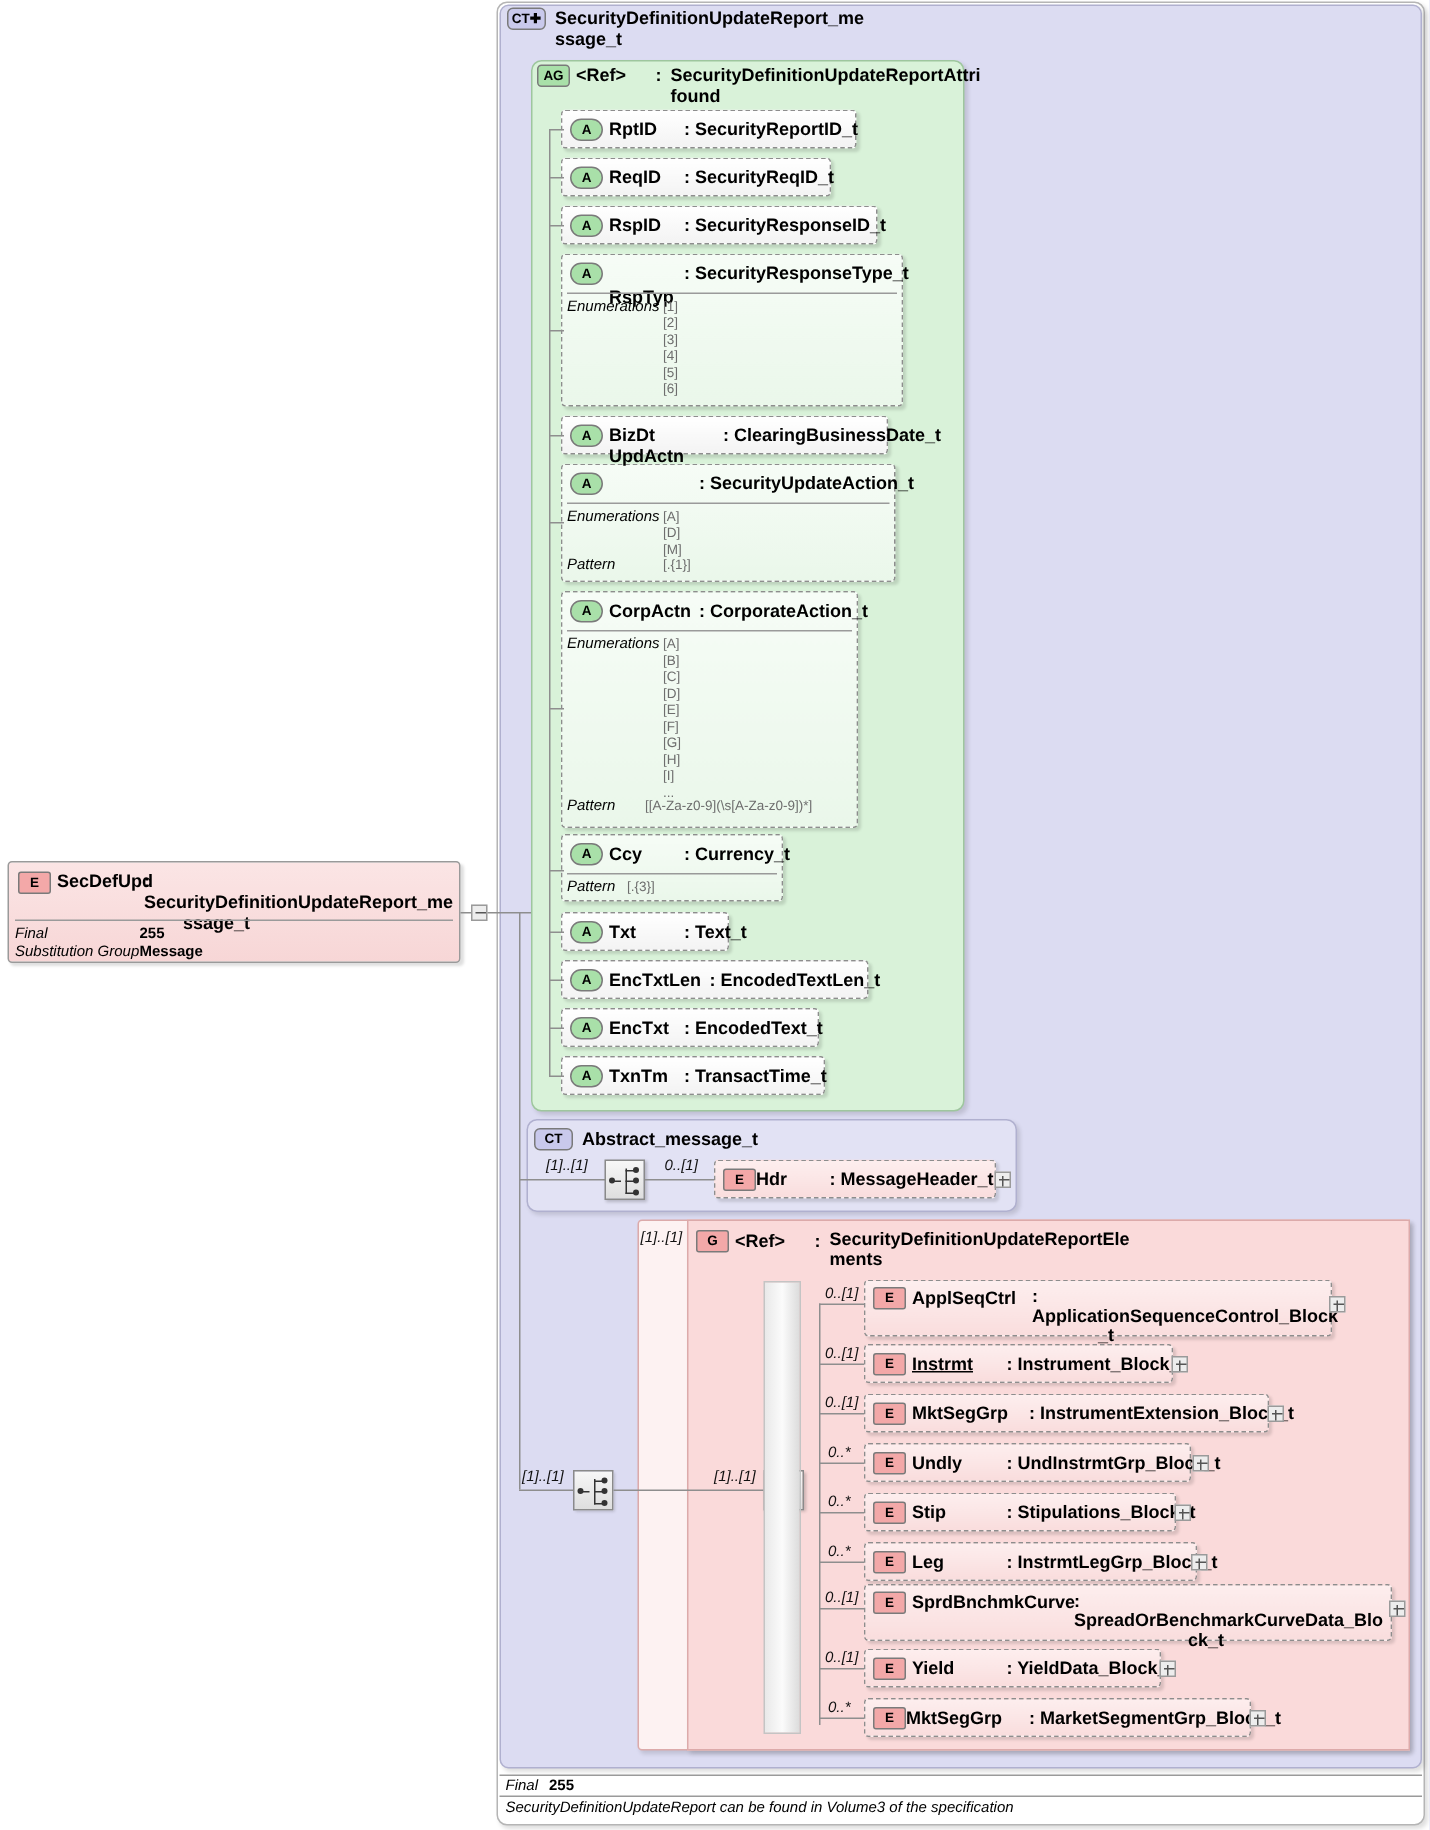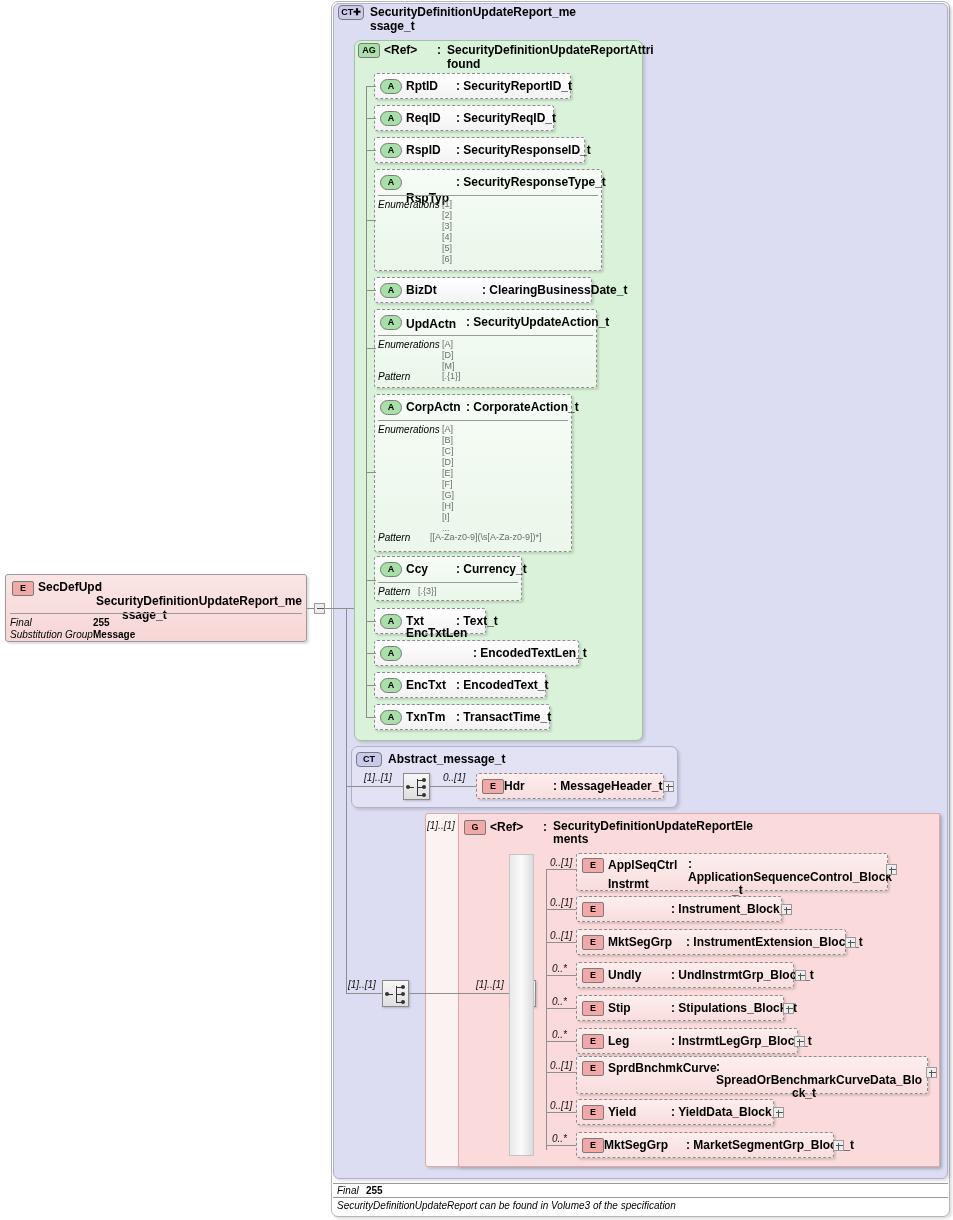--- a/index.html
+++ b/index.html
@@ -160,21 +160,21 @@
 
 <div class="nodebox dashed-attr" style="left:374px; top:277px; width:218px; height:26px;"></div>
 <div class="line-h" style="left:366px; top:290px; width:10px;"></div>
 <div class="chip chip-A" style="left:380px; top:283px;">A</div>
 <div class="nm" style="left:406px; top:283px;">BizDt</div>
 <div class="nm" style="left:482px; top:283px;">: <span>ClearingBusinessDate_t</span></div>
 
 <div class="nodebox dashed-attr" style="left:374px; top:309px; width:223px; height:79px; background:linear-gradient(to bottom,#f6fcf6,#eaf7ea);"></div>
 <div class="line-h" style="left:366px; top:348px; width:10px;"></div>
 <div class="chip chip-A" style="left:380px; top:315px;">A</div>
-<div class="nm" style="left:406px; top:317px;">UpdActn</div>
+<div class="nm" style="left:406px; top:297px;">UpdActn</div>
 <div class="nm" style="left:466px; top:315px;">: <span>SecurityUpdateAction_t</span></div>
 <div class="hr" style="left:378px; top:335px; width:215px;"></div>
 <div class="enum-label" style="left:378px; top:339px;">Enumerations</div>
 <div class="enum-val" style="left:442px; top:339px;">[A]</div>
 <div class="enum-val" style="left:442px; top:350px;">[D]</div>
 <div class="enum-val" style="left:442px; top:361px;">[M]</div>
 <div class="enum-label" style="left:378px; top:371px;">Pattern</div>
 <div class="enum-val" style="left:442px; top:371px;">[.{1}]</div>
 
 <div class="nodebox dashed-attr" style="left:374px; top:394px; width:198px; height:158px; background:linear-gradient(to bottom,#f6fcf6,#eaf7ea);"></div>
@@ -208,21 +208,21 @@
 
 <div class="nodebox dashed-attr" style="left:374px; top:608px; width:112px; height:26px;"></div>
 <div class="line-h" style="left:366px; top:621px; width:10px;"></div>
 <div class="chip chip-A" style="left:380px; top:614px;">A</div>
 <div class="nm" style="left:406px; top:614px;">Txt</div>
 <div class="nm" style="left:456px; top:614px;">: <span>Text_t</span></div>
 
 <div class="nodebox dashed-attr" style="left:374px; top:640px; width:205px; height:26px;"></div>
 <div class="line-h" style="left:366px; top:653px; width:10px;"></div>
 <div class="chip chip-A" style="left:380px; top:646px;">A</div>
-<div class="nm" style="left:406px; top:626px;">EncTxtLen</div>
+<div class="nm" style="left:406px; top:646px;">EncTxtLen</div>
 <div class="nm" style="left:473px; top:646px;">: <span>EncodedTextLen_t</span></div>
 
 <div class="nodebox dashed-attr" style="left:374px; top:672px; width:172px; height:26px;"></div>
 <div class="line-h" style="left:366px; top:685px; width:10px;"></div>
 <div class="chip chip-A" style="left:380px; top:678px;">A</div>
 <div class="nm" style="left:406px; top:678px;">EncTxt</div>
 <div class="nm" style="left:456px; top:678px;">: <span>EncodedText_t</span></div>
 
 <div class="nodebox dashed-attr" style="left:374px; top:704px; width:176px; height:26px;"></div>
 <div class="line-h" style="left:366px; top:717px; width:10px;"></div>
@@ -320,21 +320,21 @@
 <div class="card" style="left:550px; top:857px;">0..[1]</div>
 <div class="chip chip-E" style="left:582px; top:858px;">E</div>
 <div class="nm" style="left:608px; top:858px;">ApplSeqCtrl</div>
 <div class="ty" style="left:688px; top:858px; width:196px; line-height:13px;">: <span>ApplicationSequenceControl_Block</span><br><span style="padding-left:44px;">_t</span></div>
 <div class="plusbox plus" style="left:886px; top:864px;"></div>
 
 <div class="nodebox dashed-el" style="left:576px; top:896px; width:206px; height:26px;"></div>
 <div class="line-h" style="left:546px; top:909px; width:30px;"></div>
 <div class="card" style="left:550px; top:897px;">0..[1]</div>
 <div class="chip chip-E" style="left:582px; top:902px;">E</div>
-<div class="nm" style="left:608px; top:877px;">Instrmt</div>
+<div class="nm" style="left:608px; top:902px;text-decoration:underline;">Instrmt</div>
 <div class="nm" style="left:671px; top:902px;">: <span>Instrument_Block_t</span></div>
 <div class="plusbox plus" style="left:781px; top:904px;"></div>
 
 <div class="nodebox dashed-el" style="left:576px; top:929px; width:270px; height:26px;"></div>
 <div class="line-h" style="left:546px; top:942px; width:30px;"></div>
 <div class="card" style="left:550px; top:930px;">0..[1]</div>
 <div class="chip chip-E" style="left:582px; top:935px;">E</div>
 <div class="nm" style="left:608px; top:935px;">MktSegGrp</div>
 <div class="nm" style="left:686px; top:935px;">: <span>InstrumentExtension_Block_t</span></div>
 <div class="plusbox plus" style="left:845px; top:937px;"></div>

